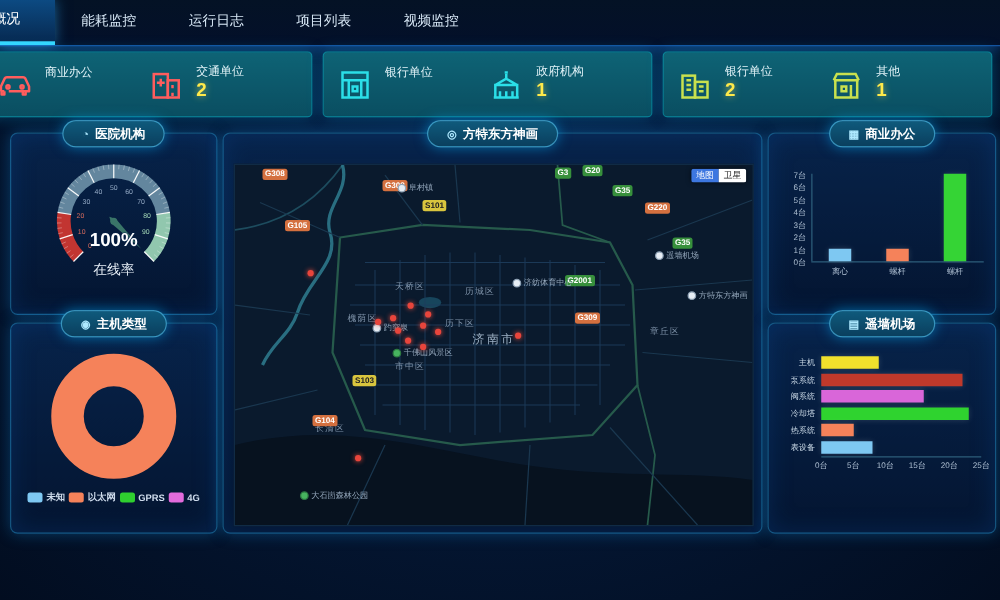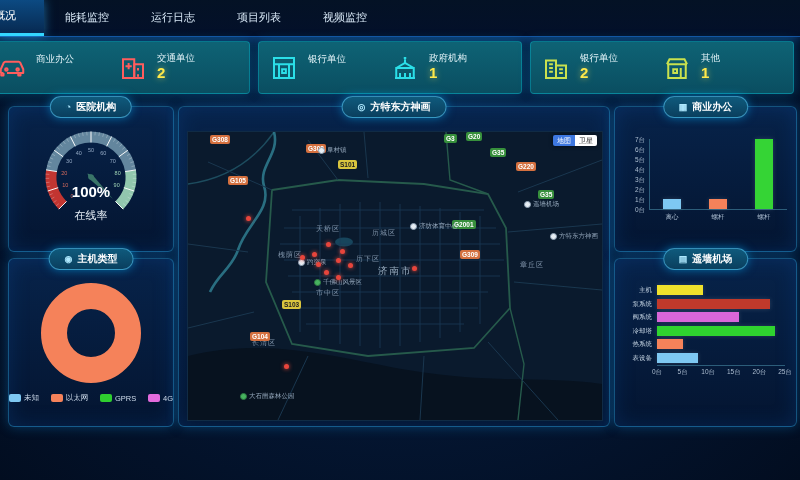--- a/index.html
+++ b/index.html
@@ -44,21 +44,21 @@
   .p-icon{font-size:9px;color:#aee9ff;line-height:1;}
   .panel-gauge {left:8px;  top:106px;width:164px;height:144px;}
   .panel-net   {left:8px;  top:258px;width:164px;height:167px;}
   .panel-map   {left:178px;top:106px;width:430px;height:319px;}
   .panel-host  {left:614px;top:106px;width:181px;height:144px;}
   .panel-dev   {left:614px;top:258px;width:181px;height:167px;}
   
   #gauge-slot{position:absolute;left:0;top:14px;width:164px;height:110px;}
   
   #donut{width:100px;height:100px;border-radius:50%;border:26px solid #f5825a;margin:24px auto 10px;box-sizing:border-box;}
-  #net-legend{display:flex;justify-content:space-between;gap:3px;}
+  #net-legend{display:flex;justify-content:center;gap:3px;font-weight:bold;}
   .lg-item{display:flex;align-items:center;gap:3px;}
   .lg-swatch{width:12px;height:8px;border-radius:2px;}
   .lg-label{font-size:7.5px;color:#cfdcec;}
   
   .map-area{position:absolute;left:8px;top:24px;width:414px;height:288px;background:#0a1a2d;
        border:1px solid #102b45;overflow:hidden;}
   .map-area svg{position:absolute;left:0;top:0;}
   #map-overlay{position:absolute;left:0;top:0;width:100%;height:100%;padding-left:35px;}
   .badge{position:absolute;font-size:6.5px;line-height:9px;padding:0 2px;border-radius:2px;color:#fff;font-weight:bold;z-index:3;}
   .badge.orange{background:#d4703f;} .badge.green{background:#37903c;} .badge.yellow{background:#d9c53e;color:#222;}

